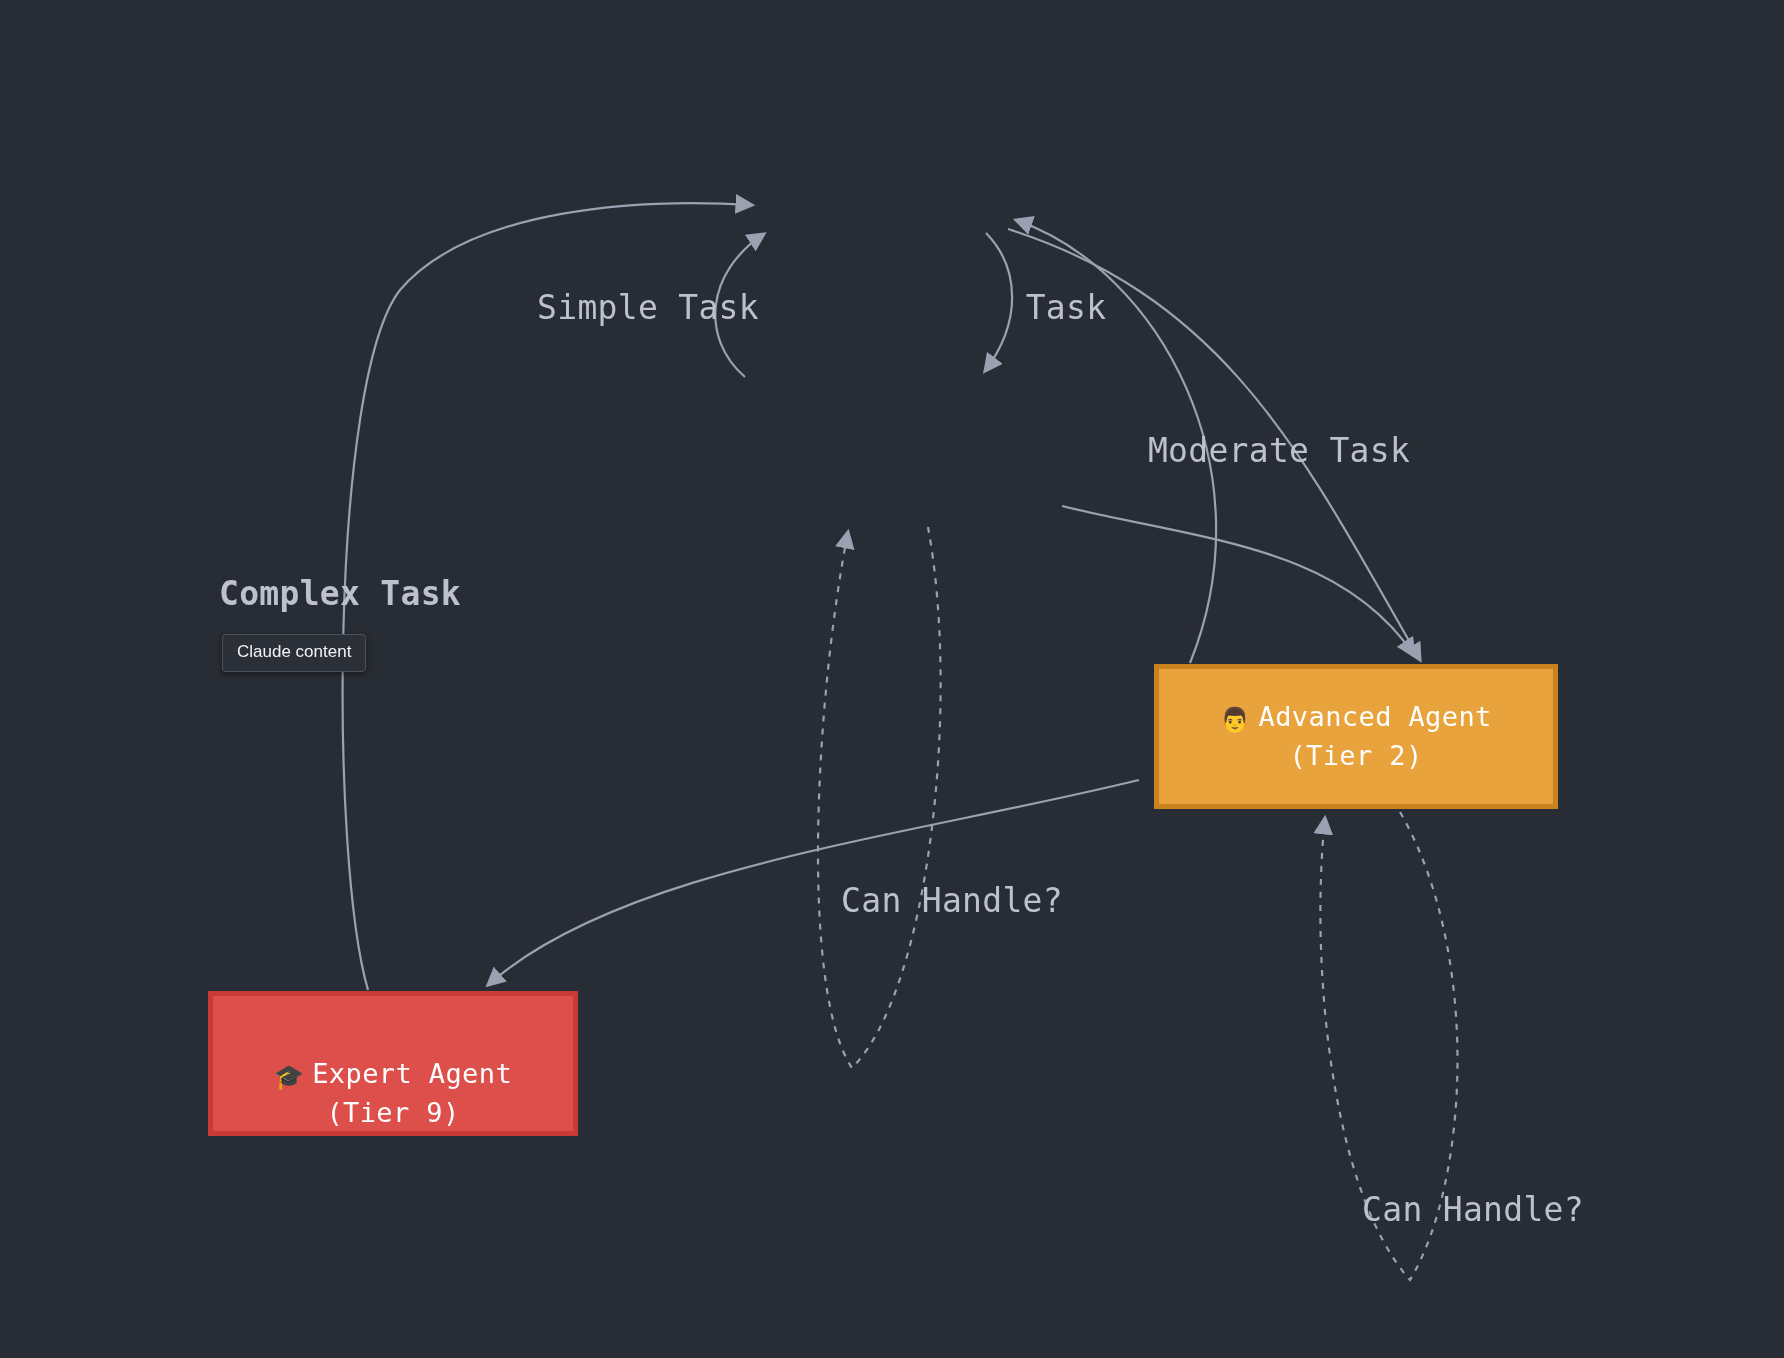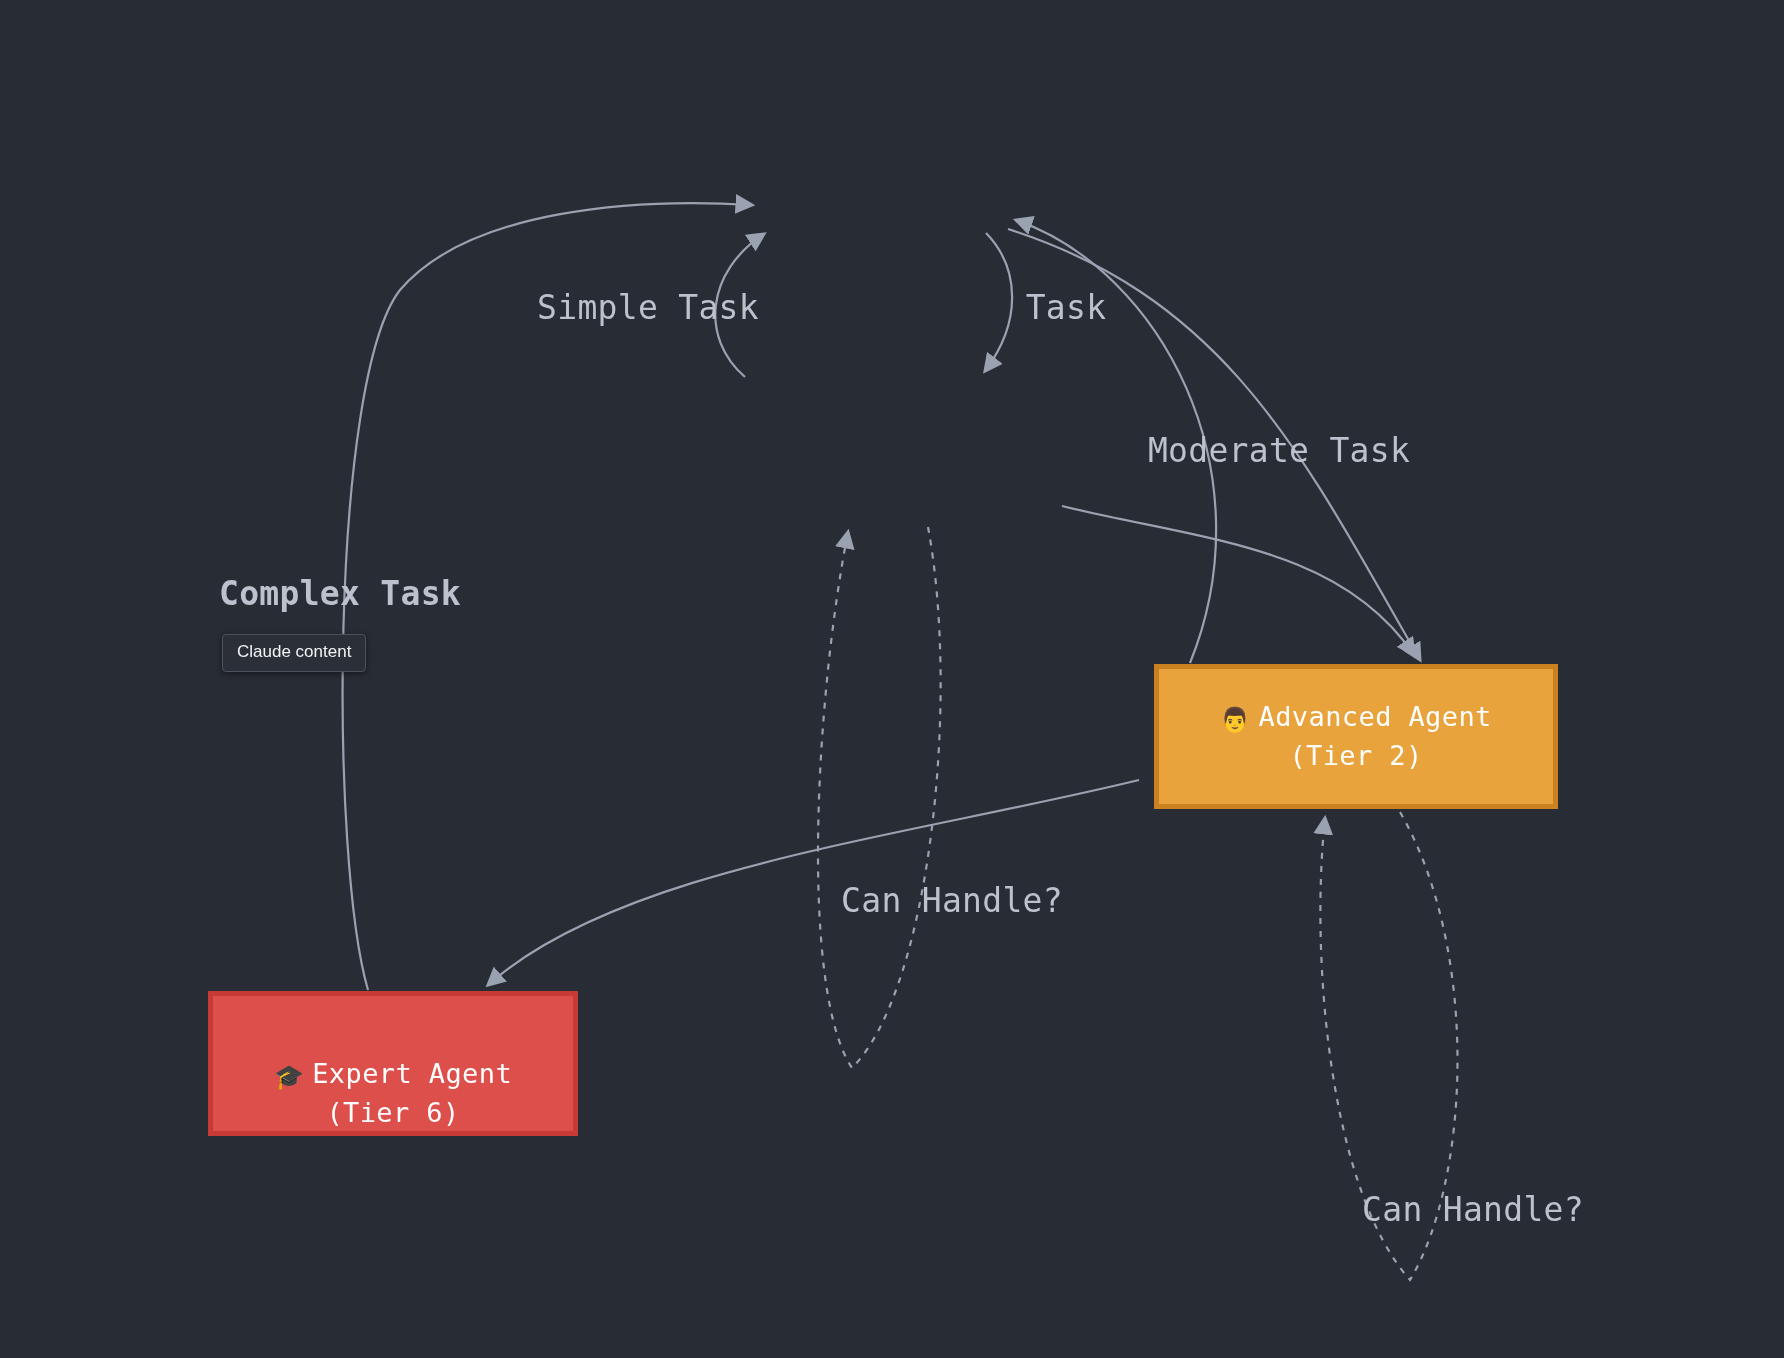--- a/index.html
+++ b/index.html
@@ -134,21 +134,21 @@
 
 
 
   <div class="node" id="node-advanced">
     <span class="node-line"><span class="node-emoji">👨</span><span>Advanced Agent</span></span>
     <span class="node-line">(Tier 2)</span>
   </div>
 
   <div class="node" id="node-expert">
     <span class="node-line"><span class="node-emoji">🎓</span><span>Expert Agent</span></span>
-    <span class="node-line">(Tier 6)</span>
+    <span class="node-line">(Tier 9)</span>
   </div>
 
   <div class="edge-label" style="left:648px; top:308px;">Simple Task</div>
 
   <div class="edge-label" style="left:1066px; top:308px;">Task</div>
 
   <div class="edge-label" style="left:1279px; top:451px;">Moderate Task</div>
 
   <div class="edge-label" style="left:340px; top:594px;font-weight:bold;">Complex Task</div>
 

